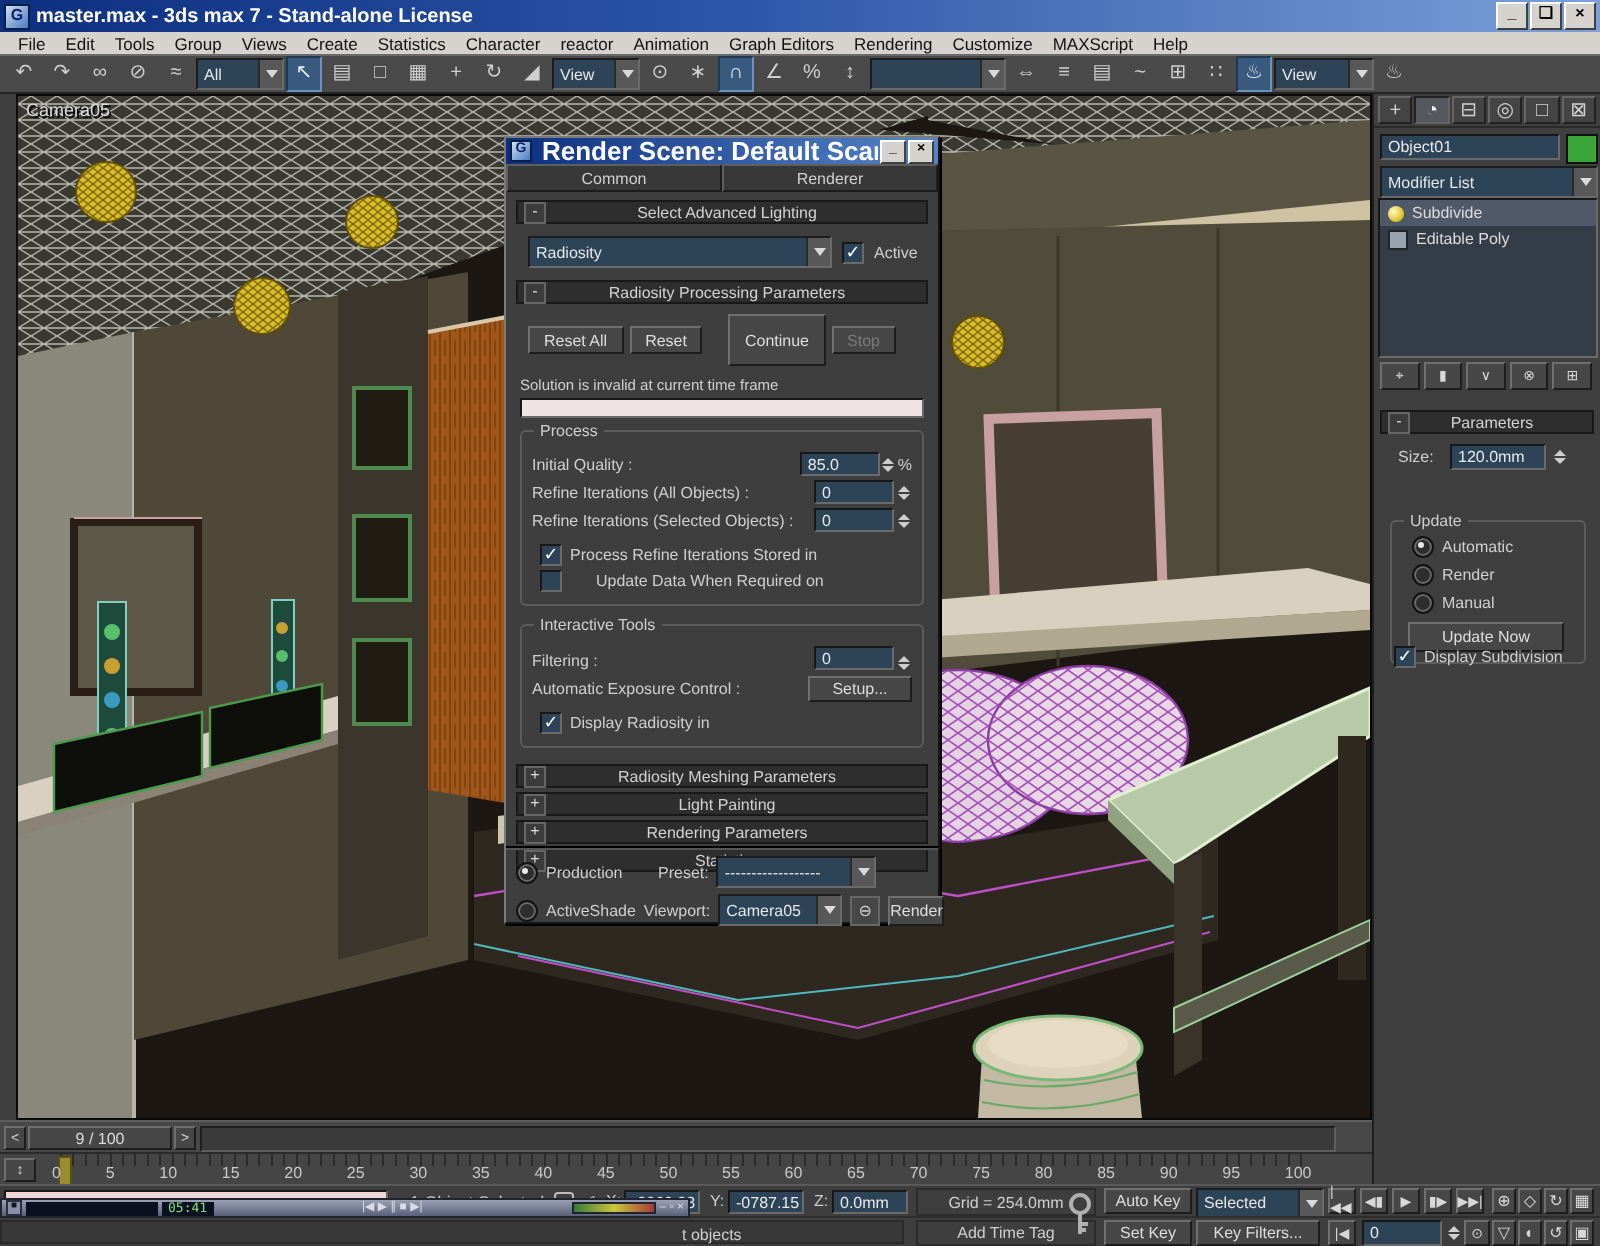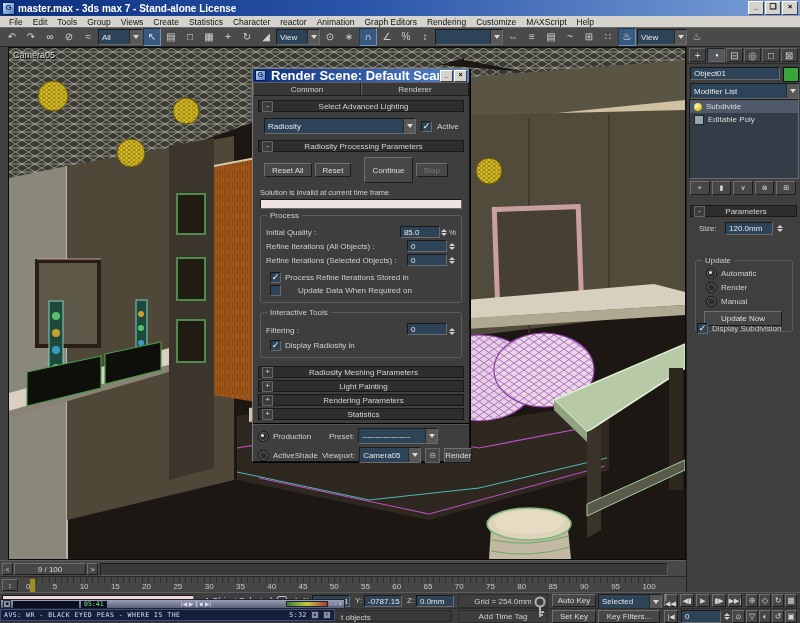--- a/index.html
+++ b/index.html
@@ -496,20 +496,24 @@
       <div class="grpbox" style="margin:9px 2px 6px 2px;padding:8px 5px 5px 5px;">
         <span class="gt">Interactive Tools</span>
         <div class="drow" style="margin:2px 0;align-items:flex-end;">
           <span style="flex:1;">Filtering :</span>
           <span class="fieldbox" style="width:40px;height:12px;">0</span>
           <span class="spin">
               <i class="tri-up-s"></i>
               <i class="tri-dn-s"></i>
             </span>
         </div>
+        <div class="drow" style="margin:3px 0;">
+          <span style="flex:1;">Automatic Exposure Control :</span>
+          <span class="btn3d" style="width:52px;height:13px;">Setup...</span>
+        </div>
         <div class="drow" style="margin:5px 0 1px 4px;gap:4px;">
           <span class="cb checked" id="cb-dispradio"><span class="mark">✓</span></span>
           <span>Display Radiosity in</span>
         </div>
       </div>
       <div id="collapsed-rollouts" style="display:flex;flex-direction:column;gap:2px;margin-top:8px;">
           <div class="rollout-hd">
             <span class="pm">+</span>
             <span class="ttl">Radiosity Meshing Parameters</span>
           </div>
@@ -654,20 +658,14 @@
   </svg>
 
   <div id="winamp1" class="abs">
     <div class="wa-btn">■</div>
     <div class="wa-disp" style="width:60px;"></div>
     <div class="wa-disp">05:41</div>
     <div class="wa-ctl" style="flex:1;text-align:center;">|◀ ▶ ∥ ■ ▶|</div>
     <div style="width:40px;height:4px;background:linear-gradient(90deg,#3a7a3a,#c8c83a,#a83a3a);border:1px solid #20242e;"></div>
     <div class="wa-ctl">– ▫ ×</div>
   </div>
-  <div id="winamp2" class="abs">
-    <span style="flex:1;white-space:nowrap;overflow:hidden;">AVS: WR - BLACK EYED PEAS - WHERE IS THE</span>
-    <span>5:32</span>
-    <span class="wa-btn">▪</span>
-    <span class="wa-btn">×</span>
-  </div>
 
 </div>
 
 </body></html>

